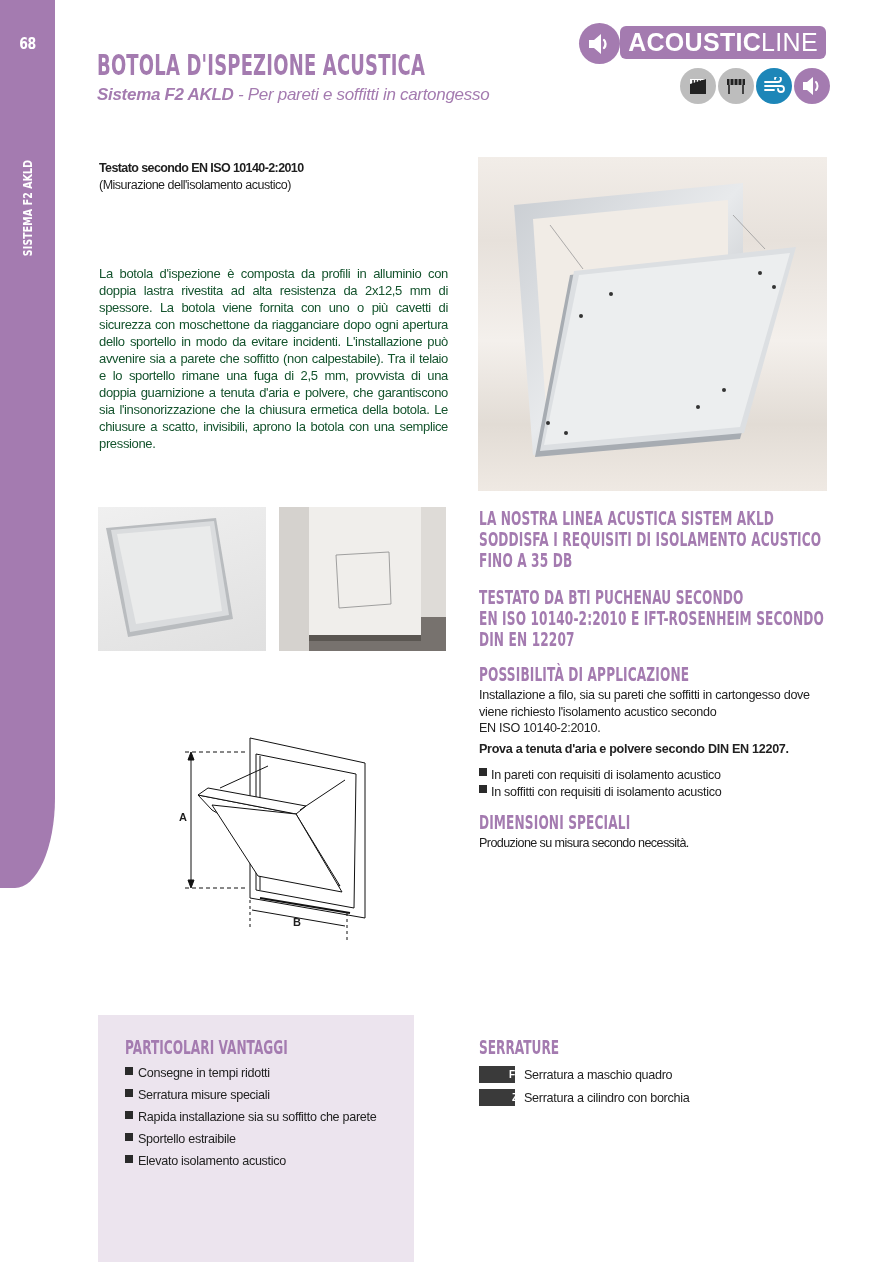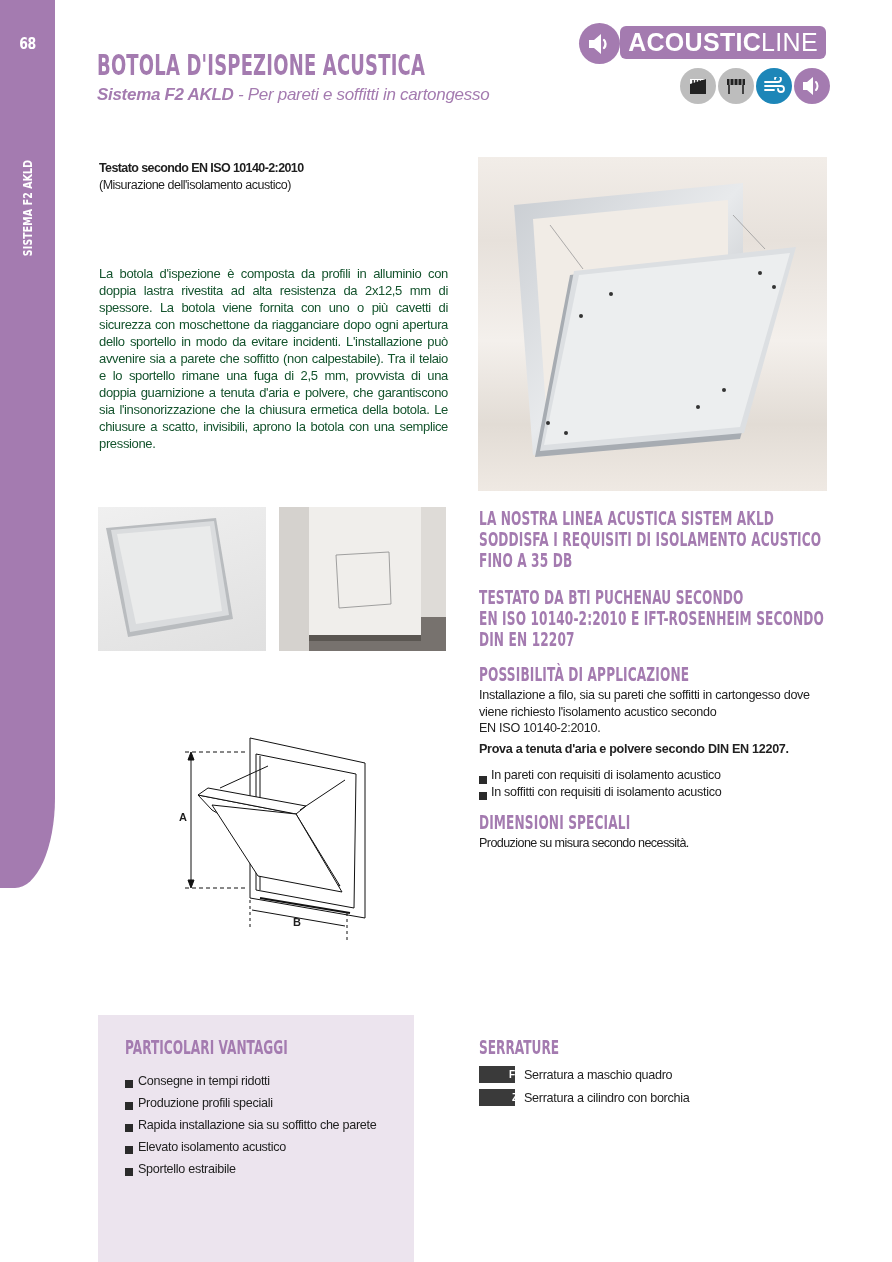--- a/index.html
+++ b/index.html
@@ -91,21 +91,21 @@
   .h-nostra { top: 508px; }
   .h-testato { top: 587px; }
   .h-poss { top: 664px; }
   .h-dim { top: 812px; }
 
   .body-text { position: absolute; left: 479px; font-size: 12.6px; line-height: 16.5px; letter-spacing: -0.3px; color: #222; }
   .poss-text { top: 687px; width: 360px; }
   .prova-text { top: 741px; font-weight: bold; }
   .bullets-right { top: 767px; }
   .dim-text { top: 835px; letter-spacing: -0.6px; }
-  .bul { display: flex; align-items: flex-end; gap: 4px; }
+  .bul { display: flex; align-items: flex-start; gap: 4px; }
   .sq { width: 8px; height: 8px; background: #2a2a2a; display: inline-block; margin-top: 1px; }
 
   .vantaggi-box {
     position: absolute; left: 98px; top: 1015px; width: 316px; height: 247px;
     background: #ece4ee;
   }
   .vantaggi-title {
     position: absolute; left: 27px; top: 21px; color: #a47bb0;
     font-family: "DejaVu Sans", sans-serif; font-weight: bold; font-size: 19px;
     transform-origin: left top; transform: scaleX(0.64); white-space: nowrap;
@@ -286,33 +286,33 @@
 
 <div class="vantaggi-box">
   <div class="vantaggi-title">PARTICOLARI VANTAGGI</div>
   <div class="vantaggi-list">
     <div class="bul">
         <span class="sq"></span>
         <span>Consegne in tempi ridotti</span>
       </div>
     <div class="bul">
         <span class="sq"></span>
-        <span>Produzione profili speciali</span>
+        <span>Serratura misure speciali</span>
       </div>
     <div class="bul">
         <span class="sq"></span>
         <span>Rapida installazione sia su soffitto che parete</span>
       </div>
     <div class="bul">
         <span class="sq"></span>
+        <span>Sportello estraibile</span>
+      </div>
+    <div class="bul">
+        <span class="sq"></span>
         <span>Elevato isolamento acustico</span>
-      </div>
-    <div class="bul">
-        <span class="sq"></span>
-        <span>Sportello estraibile</span>
       </div>
   </div>
 </div>
 
 <div class="serr-title">SERRATURE</div>
 <div class="serr-list">
   <div class="serr-row">
       <span class="serr-badge">FS</span>
       <span>Serratura a maschio quadro</span>
     </div>

